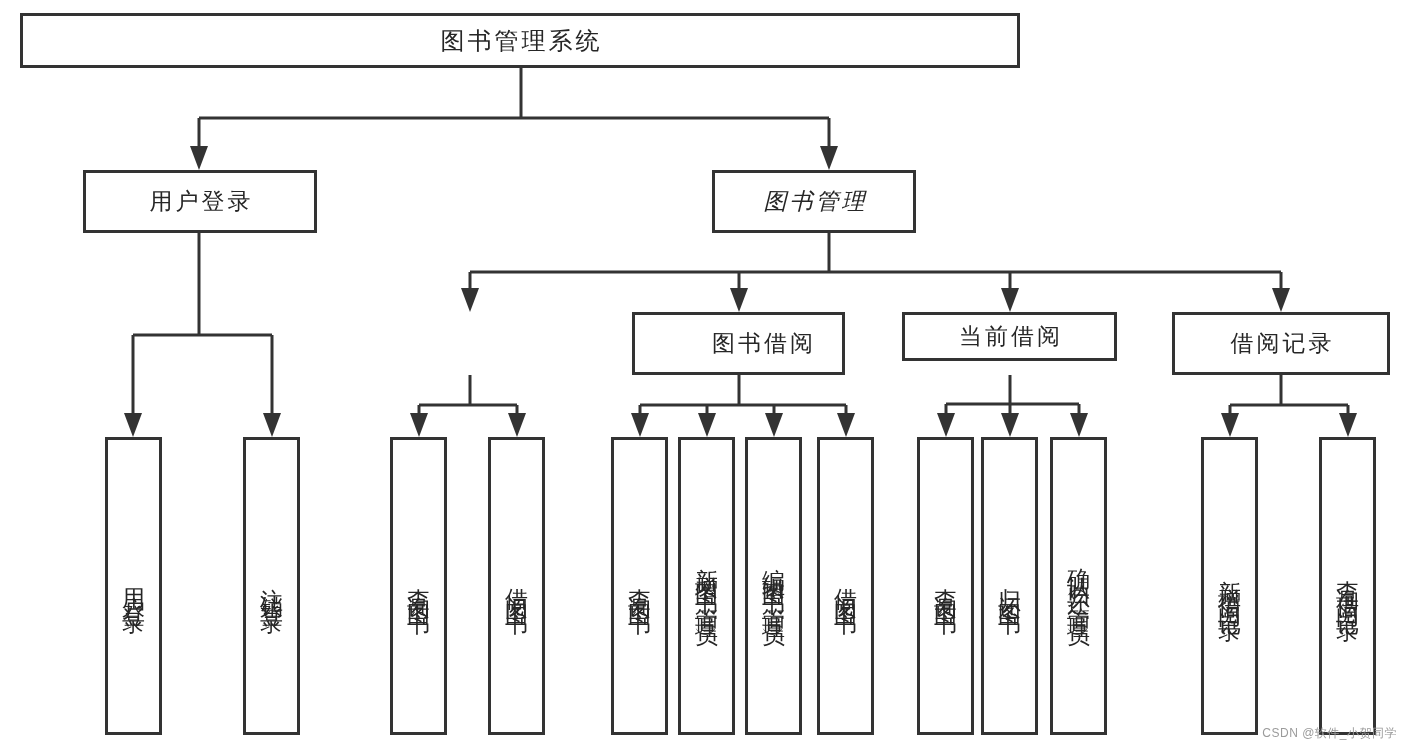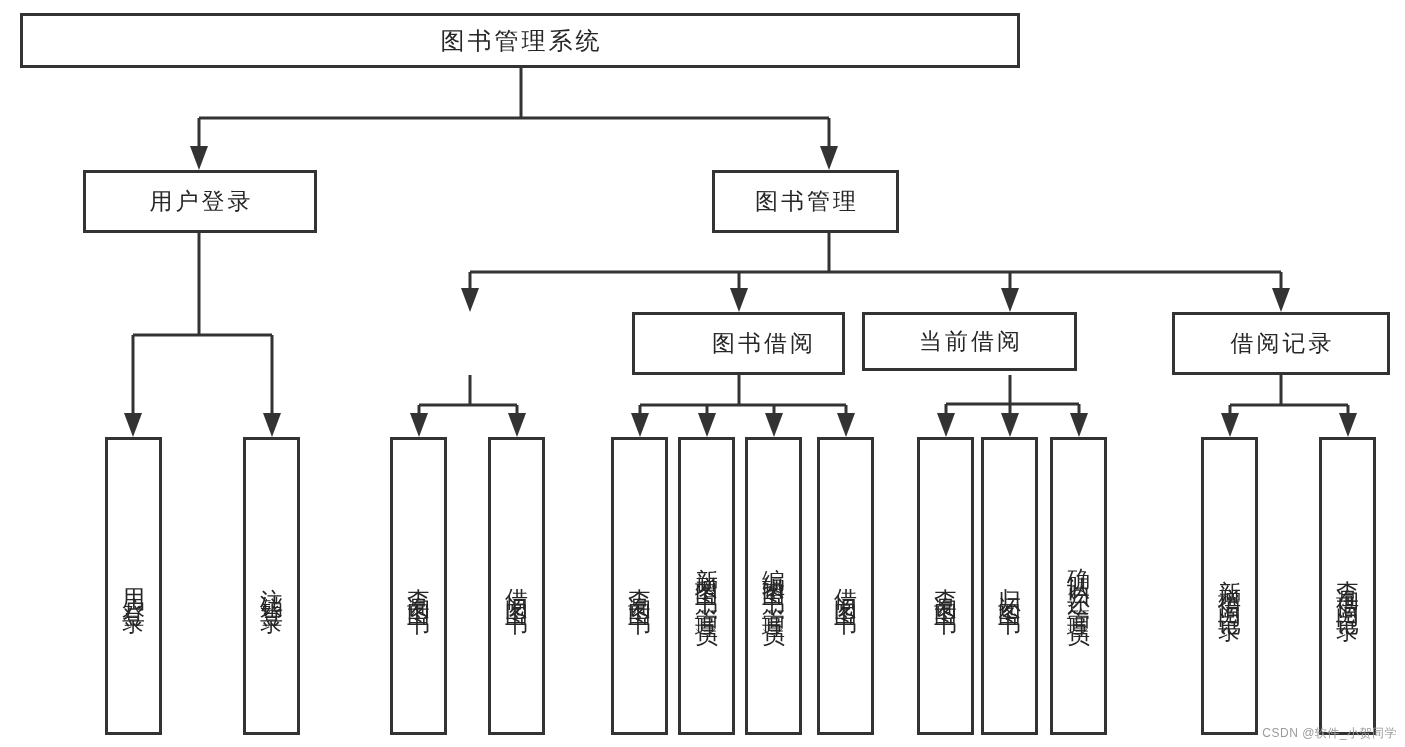--- a/index.html
+++ b/index.html
@@ -137,28 +137,28 @@
     </g>
   </svg>
 
   <div class="node root-node">
     <span class="hlabel">图书管理系统</span>
   </div>
 
   <div class="node" style="left:83px;top:170px;width:234px;height:63px;">
     <span class="hlabel">用户登录</span>
   </div>
-  <div class="node" style="left:712px;top:170px;width:187px;height:63px;">
+  <div class="node" style="left:712px;top:170px;width:204px;height:63px;font-style:italic;">
     <span class="hlabel">图书管理</span>
   </div>
 
   <div class="node" style="left:632px;top:312px;width:213px;height:63px;padding-left:48px;">
     <span class="hlabel">图书借阅</span>
   </div>
-  <div class="node" style="left:862px;top:312px;width:215px;height:59px;text-align:center;">
+  <div class="node" style="left:902px;top:312px;width:215px;height:49px;text-align:center;">
     <span class="hlabel">当前借阅</span>
   </div>
   <div class="node" style="left:1172px;top:312px;width:218px;height:63px;">
     <span class="hlabel">借阅记录</span>
   </div>
 
   <div class="node-v" style="left:105px;">
     <span class="vlabel">用户登录</span>
   </div>
   <div class="node-v" style="left:243px;">

